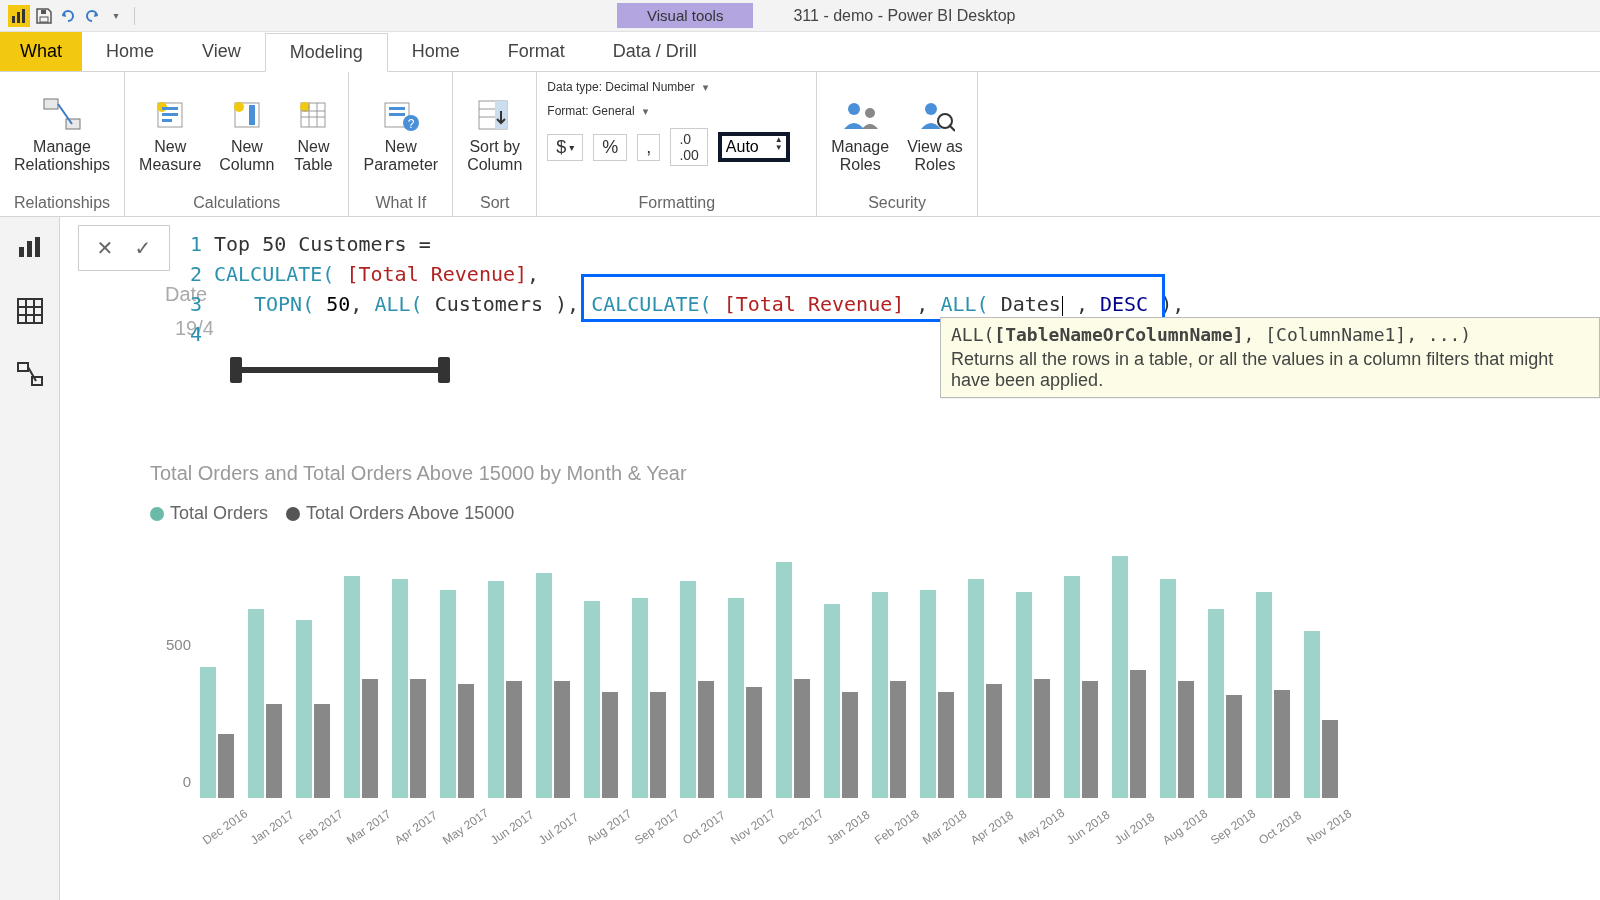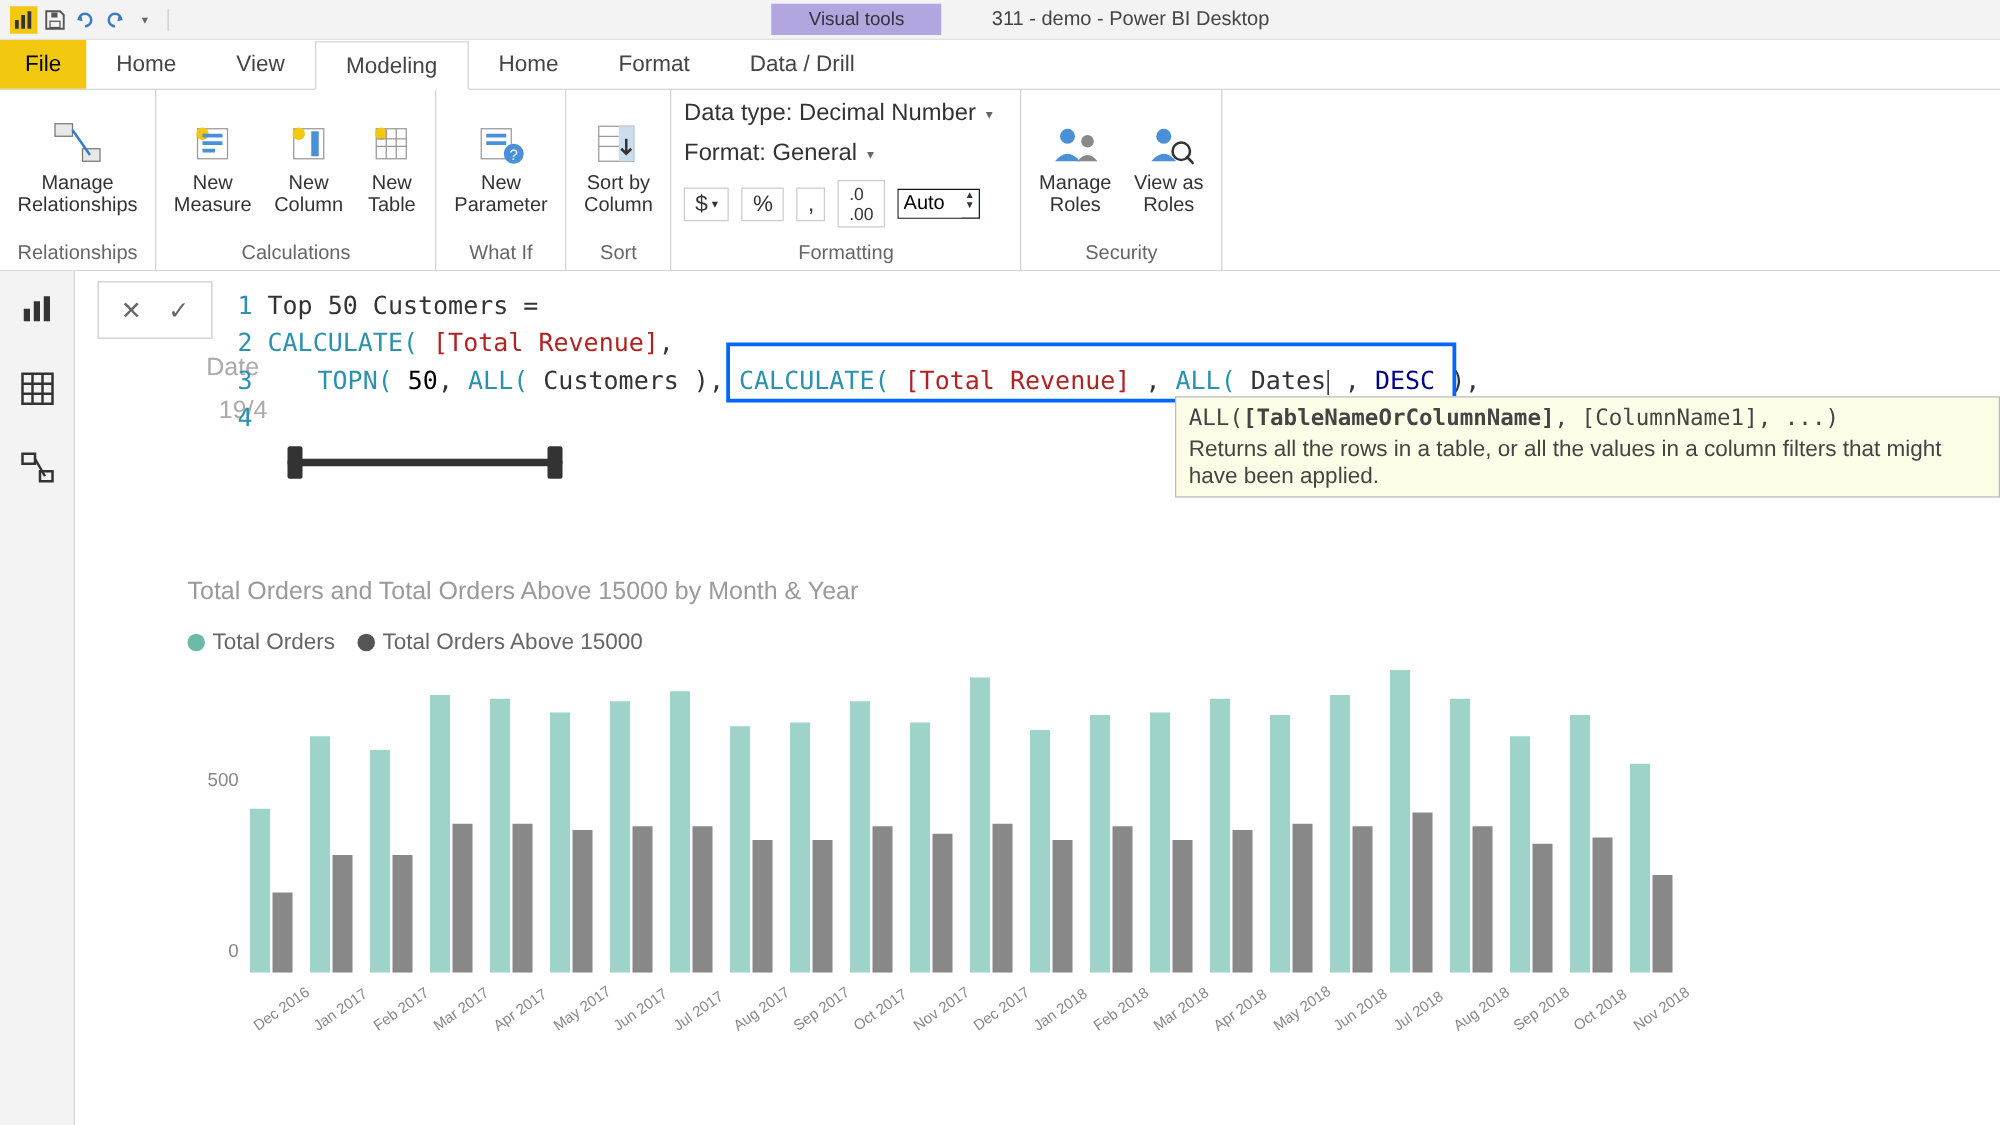--- a/index.html
+++ b/index.html
@@ -19,24 +19,24 @@
   .menu-tab { padding: 8px 24px; font-size: 18px; color: #444; display: flex; align-items: center; cursor: pointer; }
   .menu-tab.active { border: 1px solid #d4d4d4; border-bottom: 1px solid #fff; background: #fff; position: relative; top: 1px; }
   
   
   .ribbon { height: 145px; display: flex; background: #fff; border-bottom: 1px solid #d4d4d4; }
   .ribbon-group { border-right: 1px solid #d4d4d4; display: flex; flex-direction: column; padding: 4px 8px 2px; }
   .ribbon-group-body { flex: 1; display: flex; align-items: center; gap: 6px; }
   .ribbon-group-label { text-align: center; font-size: 16px; color: #666; padding: 2px 0; }
   .ribbon-btn { display: flex; flex-direction: column; align-items: center; padding: 4px 6px; cursor: pointer; text-align: center; font-size: 16px; line-height: 1.1; color: #333; }
   .ribbon-btn .icon-slot { width: 42px; height: 42px; display: flex; align-items: center; justify-content: center; margin-bottom: 2px; }
-  .prop-row { font-size: 19px; color: #333; padding: 4px 2px; white-space: nowrap; display: flex; align-items: center; gap: 4px; }
+  .prop-row { font-size: 12px; color: #333; padding: 4px 2px; white-space: nowrap; display: flex; align-items: center; gap: 4px; }
   .fmt-row { display: flex; align-items: center; gap: 10px; padding: 4px 2px; }
   .fmt-ctl { display: inline-flex; align-items: center; justify-content: center; border: 1px solid #ccc; background: #fff; padding: 2px 8px; font-size: 18px; color: #333; cursor: pointer; }
-  .spin-box { display: inline-flex; border: 1px solid #0f172a; }
+  .spin-box { display: inline-flex; border: 4px solid #0f172a; }
   .spin-box input { border: none; width: 50px; font-size: 16px; padding: 2px 4px; }
   .spin-btns { display: flex; flex-direction: column; }
   .spin-btns span { font-size: 8px; line-height: 1; padding: 0 3px; cursor: pointer; }
   .dd-caret::after { content: "▾"; font-size: 11px; margin-left: 4px; color: #666; }
   
   
   .main-area { display: flex; height: calc(900px - 32px - 40px - 145px); }
   .left-rail { width: 60px; background: #f3f3f3; border-right: 1px solid #d4d4d4; display: flex; flex-direction: column; align-items: center; padding-top: 12px; gap: 28px; }
   .rail-btn { width: 36px; height: 36px; display: flex; align-items: center; justify-content: center; cursor: pointer; }
   
@@ -63,21 +63,21 @@
   .slider-handle { position: absolute; width: 12px; height: 26px; background: #333; border-radius: 2px; top: -10px; }
   
   
   .intelli-tip { position: absolute; left: 880px; top: 100px; background: #fdfde7; border: 1px solid #bbb; padding: 6px 10px; font-size: 18px; color: #444; max-width: 660px; box-shadow: 1px 1px 0 rgba(0,0,0,.05); }
   .intelli-sig { font-family: Consolas, monospace; }
   .intelli-sig b { font-weight: bold; }
   
   
   .chart-wrap { position: absolute; left: 90px; top: 245px; right: 30px; }
   .chart-title { font-size: 20px; color: #9a9a9a; margin-bottom: 18px; }
-  .legend { display: flex; gap: 18px; margin-bottom: 4px; font-size: 18px; color: #666; align-items: center; }
+  .legend { display: flex; gap: 18px; margin-bottom: 24px; font-size: 18px; color: #666; align-items: center; }
   .legend-dot { width: 14px; height: 14px; border-radius: 50%; display: inline-block; margin-right: 6px; vertical-align: middle; }
   .chart-area { position: relative; height: 280px; margin-left: 50px; }
   .y-axis { position: absolute; left: -50px; top: 0; bottom: 30px; width: 45px; }
   .y-tick { position: absolute; right: 4px; font-size: 15px; color: #888; transform: translateY(-50%); }
   .bars-row { position: absolute; left: 0; right: 0; bottom: 30px; top: 0; display: flex; align-items: flex-end; gap: 14px; }
   .bar-group { display: flex; align-items: flex-end; gap: 2px; }
   .bar1 { width: 16px; background: #9dd3c8; }
   .bar2 { width: 16px; background: #888; }
   .x-labels { position: absolute; left: 0; right: 0; bottom: -22px; display: flex; gap: 14px; }
   .x-label { width: 34px; font-size: 12px; color: #888; transform: rotate(-35deg); transform-origin: top left; white-space: nowrap; }
@@ -116,21 +116,21 @@
         </svg>
     </span>
     <span class="qat-icon" style="font-size:10px;color:#666;">▾</span>
     <span style="border-left:1px solid #ccc;height:18px;margin:0 4px;"></span>
   </div>
   <div class="contextual-tab">Visual tools</div>
   <div class="window-title">311 - demo - Power BI Desktop</div>
 </div>
 
 <div class="tabs-row">
-  <div class="file-tab">File</div>
+  <div class="file-tab">What</div>
   <div class="menu-tab">Home</div>
   <div class="menu-tab">View</div>
   <div class="menu-tab active">Modeling</div>
   <div class="menu-tab">Home</div>
   <div class="menu-tab">Format</div>
   <div class="menu-tab">Data / Drill</div>
 </div>
 
 <div class="ribbon">
   <div class="ribbon-group">

